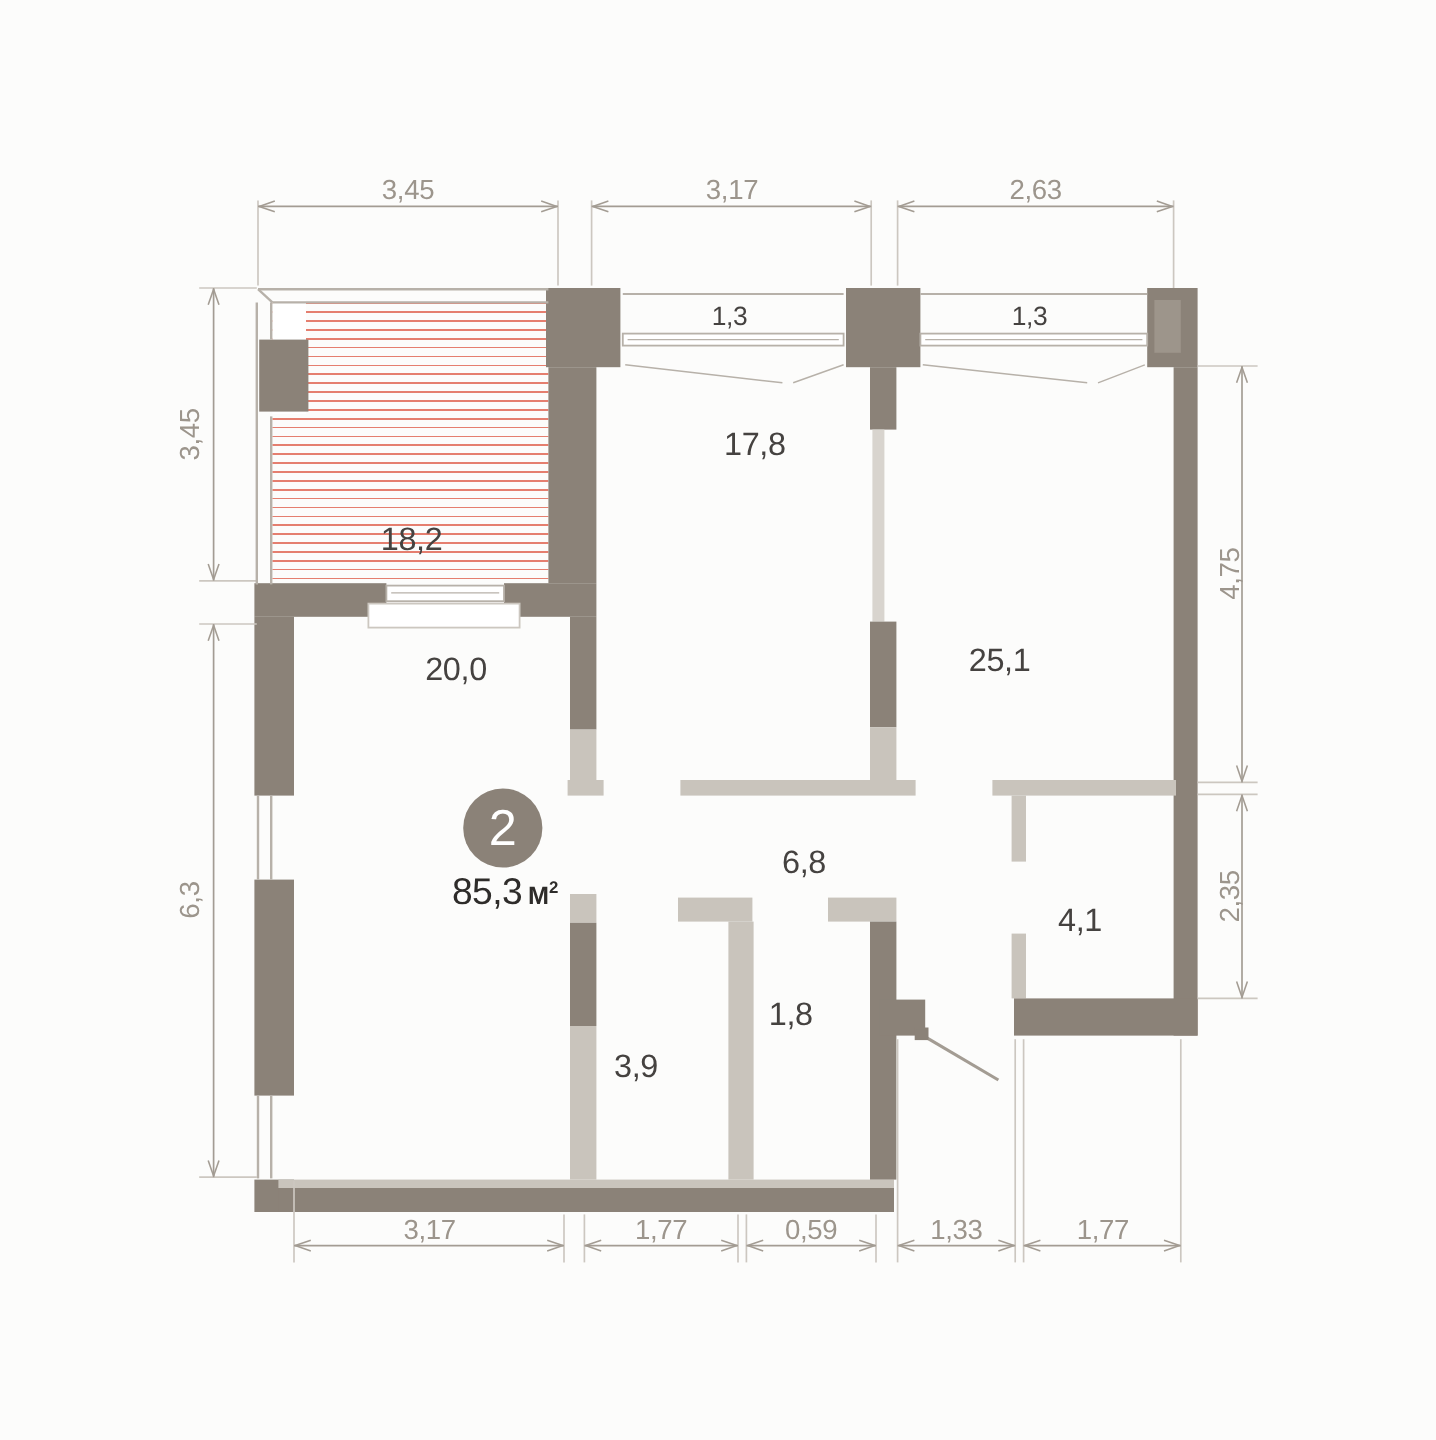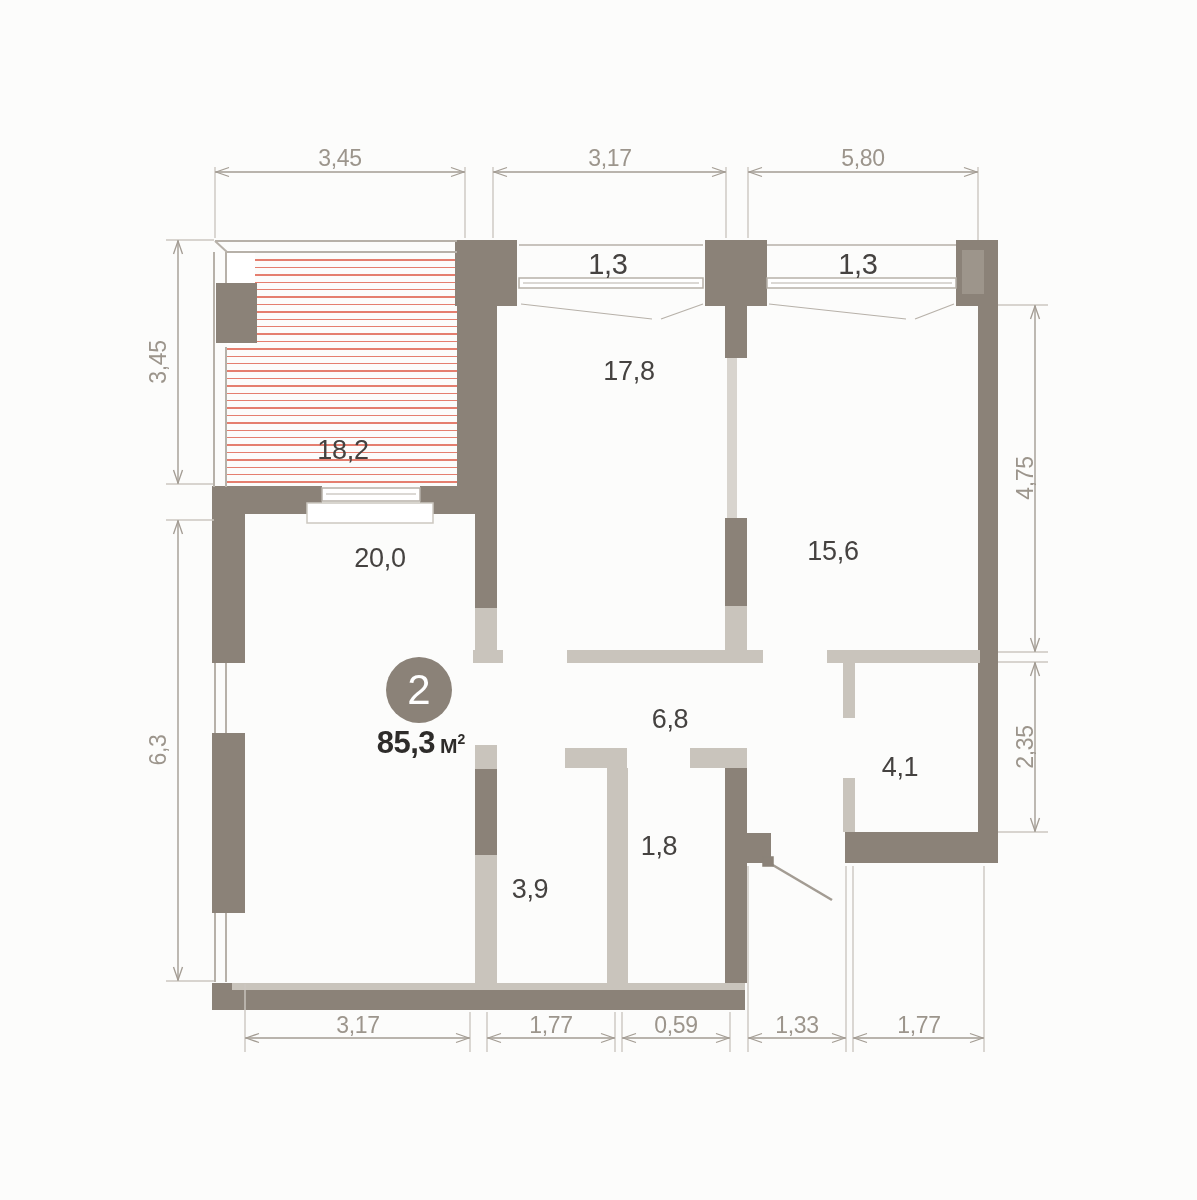--- a/index.html
+++ b/index.html
@@ -6,27 +6,27 @@
   body{font-family:"Liberation Sans","DejaVu Sans",sans-serif;}
   .stage{position:relative;width:1197px;height:1200px;overflow:hidden;}
   .stage *{box-sizing:border-box;}
   #walls div{position:absolute;}
   #hatch{position:absolute;}
   #linework{position:absolute;left:0;top:0;z-index:3;}
   .lbl{position:absolute;z-index:4;transform:translate(-50%,-50%);white-space:nowrap;letter-spacing:-.3px;}
   .dim{font-size:23px;color:#9c958c;}
   .dim.vert{transform:translate(-50%,-50%) rotate(-90deg);}
   .room{font-size:27px;color:#454240;}
-  .winlbl{font-size:29px;color:#454240;}
+  .winlbl{font-size:22px;color:#454240;}
   .badge{position:absolute;z-index:4;left:386px;top:657px;width:66px;height:66px;border-radius:50%;
          display:flex;align-items:center;justify-content:center;}
   .badge span{font-size:42px;line-height:1;}
   .arealine{position:absolute;z-index:4;left:421px;top:743px;transform:translate(-50%,-50%);
             white-space:nowrap;color:#2e2c2a;}
-  .arealine .a{font-size:31px;font-weight:700;letter-spacing:-.5px;}
+  .arealine .a{font-size:31px;font-weight:400;letter-spacing:-.5px;}
   .arealine .u{font-size:21px;font-weight:600;margin-left:5px;}
   .arealine sup{font-size:14px;font-weight:600;vertical-align:9px;}
 </style>
 </head>
 <body>
 
 <div class="stage" id="stage" style="background: rgb(252, 252, 251); padding-left: 48px;">
 
   <div id="hatch" style="left: 227px; top: 252px; width: 230px; height: 236px; background: repeating-linear-gradient(rgb(223, 95, 76) 0px, rgb(223, 95, 76) 1.4px, transparent 1.4px, transparent 7.4px); opacity: 0.8; z-index: 1;"></div>
   <div id="walls" style="position: absolute; left: 0px; top: 0px; z-index: 2;">
@@ -173,37 +173,37 @@
       <line x1="954" y1="304" x2="915" y2="319" stroke="#b7b1a9" stroke-width="1.2"></line>
       <rect x="322" y="488" width="98" height="13" stroke="#b7b1a9" fill="#ffffff" stroke-width="1.5"></rect>
       <line x1="326" y1="494" x2="416" y2="494" stroke="#b7b1a9" stroke-width="1"></line>
       <rect x="307" y="503" width="126" height="20" stroke="#ccc7c0" fill="#ffffff" stroke-width="1.5"></rect>
       <line x1="771" y1="864" x2="832" y2="900" stroke="#a39c93" stroke-width="2.6"></line>
       <rect x="763" y="857" width="10" height="9" stroke="#8b8278" fill="#8b8278" stroke-width="1.5"></rect>
     </svg>
 
   <div class="lbl dim" style="left:340px;top:158px">3,45</div>
   <div class="lbl dim" style="left:610px;top:158px">3,17</div>
-  <div class="lbl dim" style="left:863px;top:158px">5,80</div>
+  <div class="lbl dim" style="left:863px;top:158px">2,63</div>
   <div class="lbl dim" style="left:358px;top:1025px">3,17</div>
   <div class="lbl dim" style="left:551px;top:1025px">1,77</div>
   <div class="lbl dim" style="left:676px;top:1025px">0,59</div>
   <div class="lbl dim" style="left:797px;top:1025px">1,33</div>
   <div class="lbl dim" style="left:919px;top:1025px">1,77</div>
   <div class="lbl dim vert" style="left:158px;top:362px">3,45</div>
   <div class="lbl dim vert" style="left:158px;top:750px">6,3</div>
   <div class="lbl dim vert" style="left:1025px;top:478px">4,75</div>
   <div class="lbl dim vert" style="left:1025px;top:747px">2,35</div>
 
   <div class="lbl winlbl" style="left:608px;top:264px">1,3</div>
   <div class="lbl winlbl" style="left:858px;top:264px">1,3</div>
 
   <div class="lbl room" style="left:343px;top:450px">18,2</div>
   <div class="lbl room" style="left:629px;top:371px">17,8</div>
-  <div class="lbl room" style="left:833px;top:551px">15,6</div>
+  <div class="lbl room" style="left:833px;top:551px">25,1</div>
   <div class="lbl room" style="left:380px;top:558px">20,0</div>
   <div class="lbl room" style="left:670px;top:719px">6,8</div>
   <div class="lbl room" style="left:659px;top:846px">1,8</div>
   <div class="lbl room" style="left:530px;top:889px">3,9</div>
   <div class="lbl room" style="left:900px;top:767px">4,1</div>
 
   <div class="badge" id="badge" style="background: rgb(139, 130, 120);">
     <span style="color: rgb(255, 255, 255);">2</span>
   </div>
   <div class="arealine"><span class="a">85,3</span><span class="u">М</span><sup>2</sup></div>

